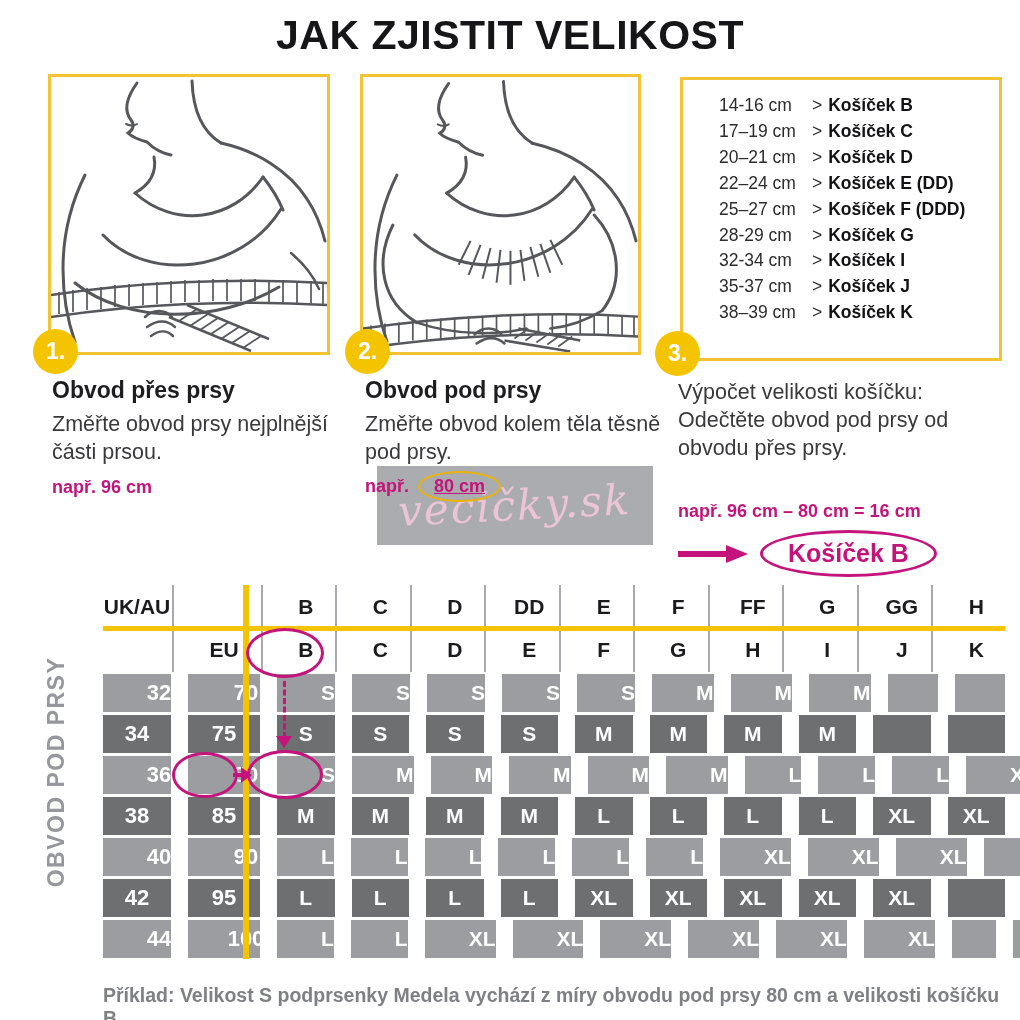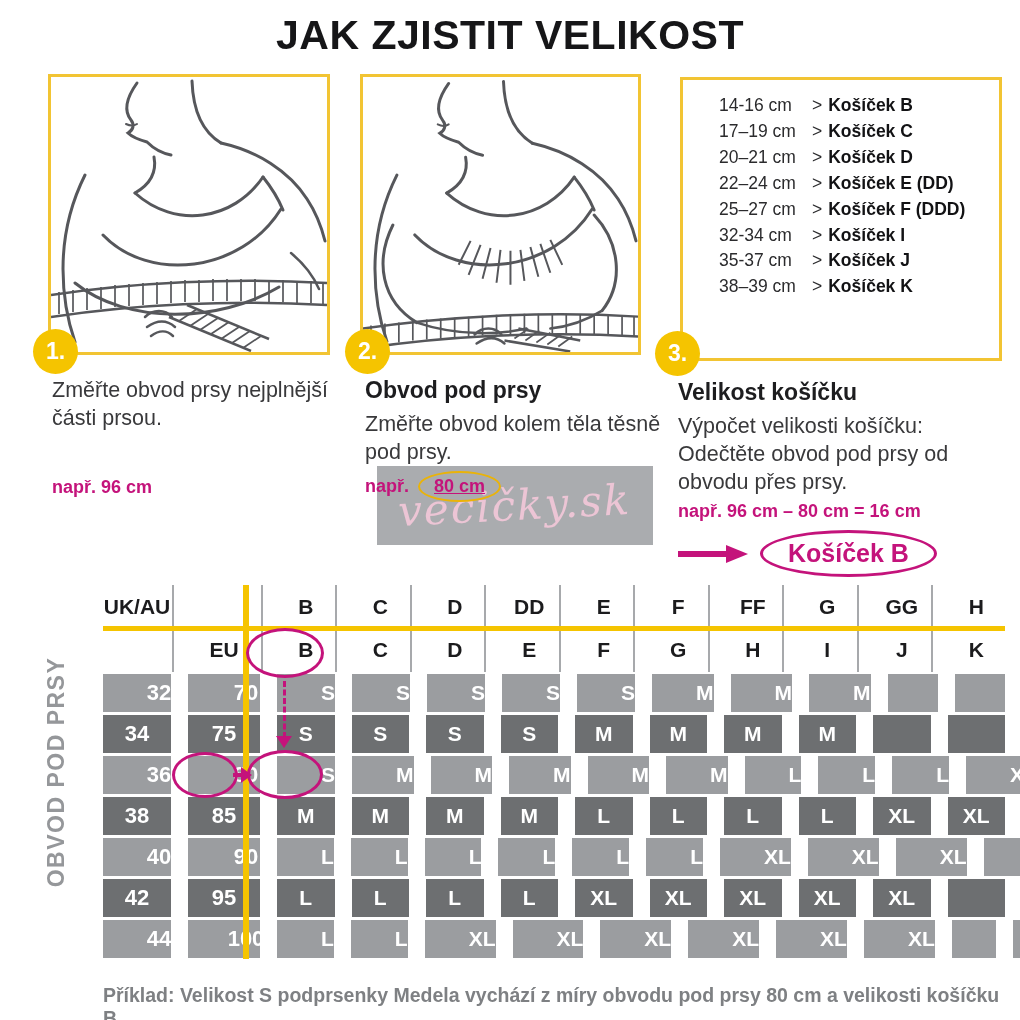--- a/index.html
+++ b/index.html
@@ -170,49 +170,50 @@
     </svg>
   </div>
 
   <div class="illus-box" id="box3">
     <ul id="cup-list">
         <li><span class="range">14-16 cm</span><span class="sep">&gt;</span><span class="cup">Košíček B</span></li>
         <li><span class="range">17–19 cm</span><span class="sep">&gt;</span><span class="cup">Košíček C</span></li>
         <li><span class="range">20–21 cm</span><span class="sep">&gt;</span><span class="cup">Košíček D</span></li>
         <li><span class="range">22–24 cm</span><span class="sep">&gt;</span><span class="cup">Košíček E (DD)</span></li>
         <li><span class="range">25–27 cm</span><span class="sep">&gt;</span><span class="cup">Košíček F (DDD)</span></li>
+        <li><span class="range">28-29 cm</span><span class="sep">&gt;</span><span class="cup">Košíček G</span></li>
         <li><span class="range">32-34 cm</span><span class="sep">&gt;</span><span class="cup">Košíček I</span></li>
         <li><span class="range">35-37 cm</span><span class="sep">&gt;</span><span class="cup">Košíček J</span></li>
         <li><span class="range">38–39 cm</span><span class="sep">&gt;</span><span class="cup">Košíček K</span></li>
       </ul>
   </div>
 
   <div class="badge" id="badge1">1.</div>
   <div class="badge" id="badge2">2.</div>
   <div class="badge" id="badge3">3.</div>
 
   <div class="step-text" id="step1-text">
+    <p class="step-heading">Obvod přes prsy</p>
     <p class="step-body">Změřte obvod prsy nejplnější části prsou.</p>
   </div>
   <div class="example" id="step1-example">
     <span>např.</span>
     <span>96 cm</span>
   </div>
 
   <div class="step-text" id="step2-text">
     <p class="step-heading">Obvod pod prsy</p>
     <p class="step-body">Změřte obvod kolem těla těsně pod prsy.</p>
   </div>
   <div class="example" id="step2-example">
     <span>např.</span>
     <span class="oval">80 cm</span>
   </div>
 
   <div class="step-text" id="step3-text">
-    <p class="step-heading">Velikost košíčku</p>
     <p class="step-body">Výpočet velikosti košíčku: Odečtěte obvod pod prsy od obvodu přes prsy.</p>
   </div>
   <div class="example" id="step3-example">např. 96 cm – 80 cm = 16 cm</div>
   <div id="step3-result-row">
     <svg class="arrow-svg" width="70" height="22">
       <line x1="0" y1="11" x2="50" y2="11" stroke="#C4137B" stroke-width="6"></line>
       <polygon points="48,2 70,11 48,20" fill="#C4137B"></polygon>
     </svg>
     <span class="result-oval">Košíček B</span>
   </div>

